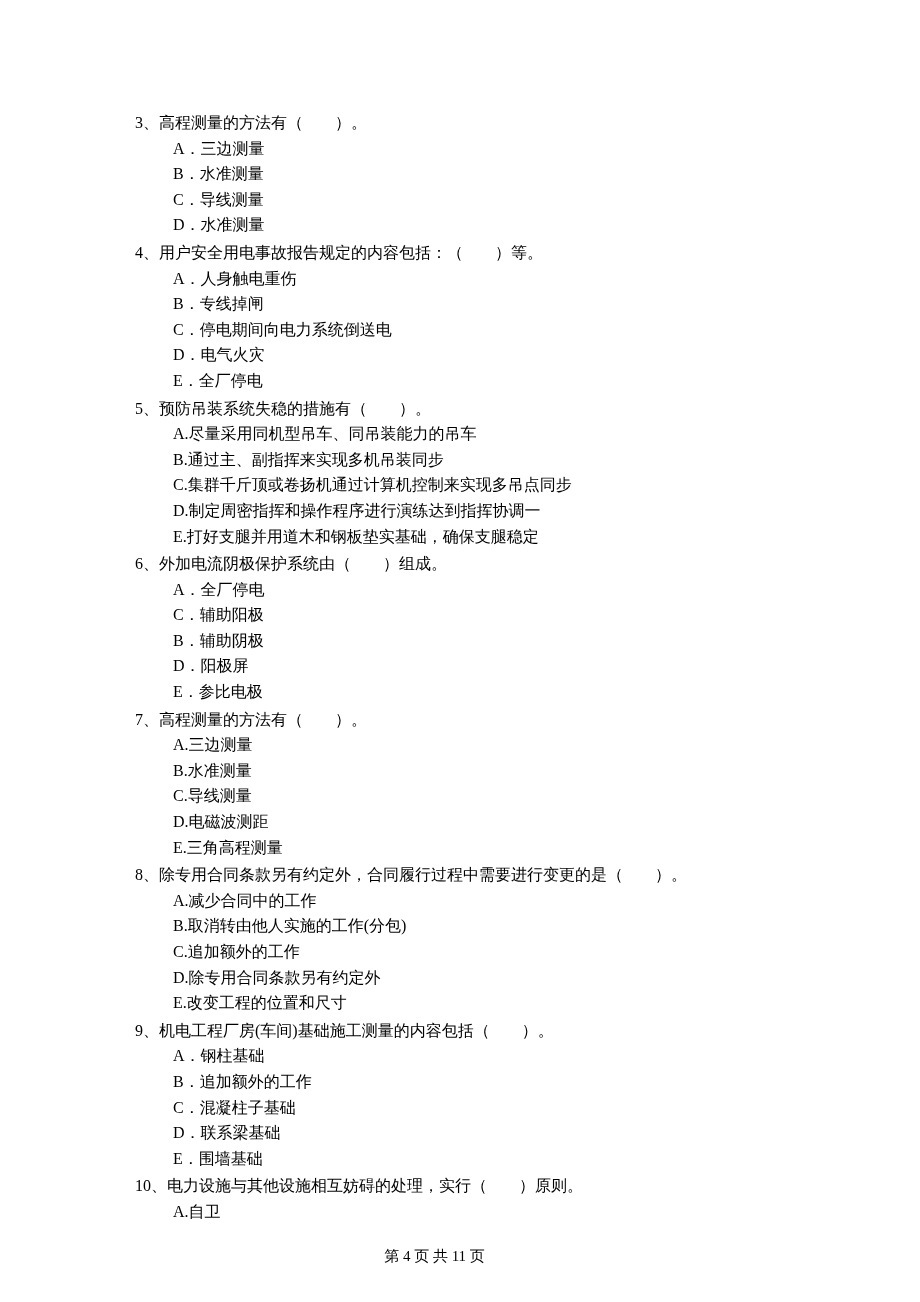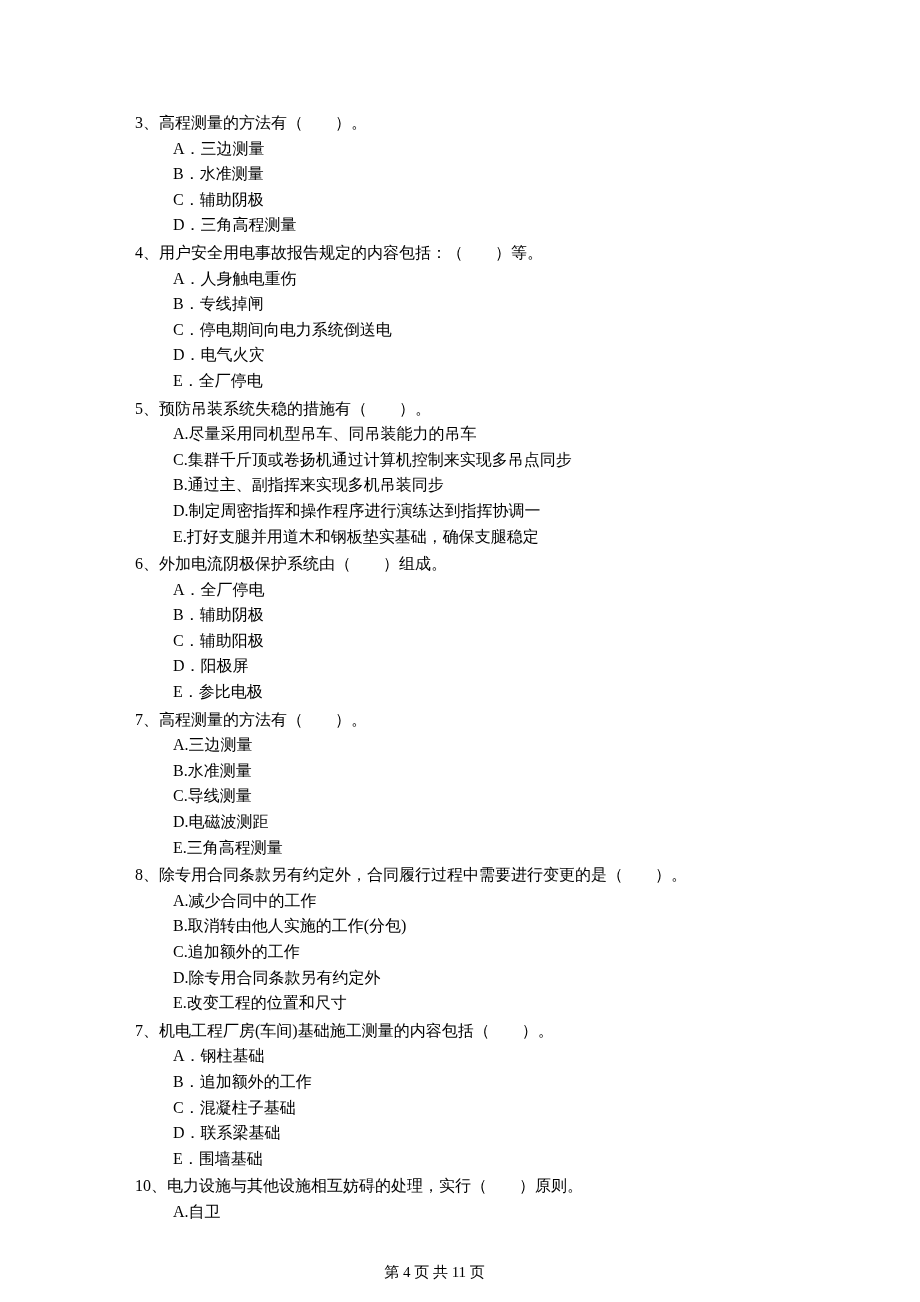--- a/index.html
+++ b/index.html
@@ -23,81 +23,81 @@
     margin-bottom: 2px;
   }
   .q-stem {
     
   }
   .option {
     padding-left: 38px;
   }
   .footer {
     position: absolute;
-    bottom: 18px;
+    bottom: 34px;
     left: 0;
     width: 100%;
     text-align: center;
     font-size: 15px;
   }
 </style>
 </head>
 <body>
 
 <div class="page">
   <div id="questions-container">
       <div class="question">
         <div class="q-stem">3、高程测量的方法有（　　）。</div>
         <div class="option">A．三边测量</div>
         <div class="option">B．水准测量</div>
-        <div class="option">C．辅助阴极</div>
-        <div class="option">D．三角高程测量</div>
+        <div class="option">C．导线测量</div>
+        <div class="option">D．水准测量</div>
       </div>
       <div class="question">
         <div class="q-stem">4、用户安全用电事故报告规定的内容包括：（　　）等。</div>
         <div class="option">A．人身触电重伤</div>
         <div class="option">B．专线掉闸</div>
         <div class="option">C．停电期间向电力系统倒送电</div>
         <div class="option">D．电气火灾</div>
         <div class="option">E．全厂停电</div>
       </div>
       <div class="question">
         <div class="q-stem">5、预防吊装系统失稳的措施有（　　）。</div>
         <div class="option">A.尽量采用同机型吊车、同吊装能力的吊车</div>
+        <div class="option">B.通过主、副指挥来实现多机吊装同步</div>
         <div class="option">C.集群千斤顶或卷扬机通过计算机控制来实现多吊点同步</div>
-        <div class="option">B.通过主、副指挥来实现多机吊装同步</div>
         <div class="option">D.制定周密指挥和操作程序进行演练达到指挥协调一</div>
         <div class="option">E.打好支腿并用道木和钢板垫实基础，确保支腿稳定</div>
       </div>
       <div class="question">
         <div class="q-stem">6、外加电流阴极保护系统由（　　）组成。</div>
         <div class="option">A．全厂停电</div>
+        <div class="option">C．辅助阳极</div>
         <div class="option">B．辅助阴极</div>
-        <div class="option">C．辅助阳极</div>
         <div class="option">D．阳极屏</div>
         <div class="option">E．参比电极</div>
       </div>
       <div class="question">
         <div class="q-stem">7、高程测量的方法有（　　）。</div>
         <div class="option">A.三边测量</div>
         <div class="option">B.水准测量</div>
         <div class="option">C.导线测量</div>
         <div class="option">D.电磁波测距</div>
         <div class="option">E.三角高程测量</div>
       </div>
       <div class="question">
         <div class="q-stem">8、除专用合同条款另有约定外，合同履行过程中需要进行变更的是（　　）。</div>
         <div class="option">A.减少合同中的工作</div>
         <div class="option">B.取消转由他人实施的工作(分包)</div>
         <div class="option">C.追加额外的工作</div>
         <div class="option">D.除专用合同条款另有约定外</div>
         <div class="option">E.改变工程的位置和尺寸</div>
       </div>
       <div class="question">
-        <div class="q-stem">7、机电工程厂房(车间)基础施工测量的内容包括（　　）。</div>
+        <div class="q-stem">9、机电工程厂房(车间)基础施工测量的内容包括（　　）。</div>
         <div class="option">A．钢柱基础</div>
         <div class="option">B．追加额外的工作</div>
         <div class="option">C．混凝柱子基础</div>
         <div class="option">D．联系梁基础</div>
         <div class="option">E．围墙基础</div>
       </div>
       <div class="question">
         <div class="q-stem">10、电力设施与其他设施相互妨碍的处理，实行（　　）原则。</div>
         <div class="option">A.自卫</div>
       </div>

